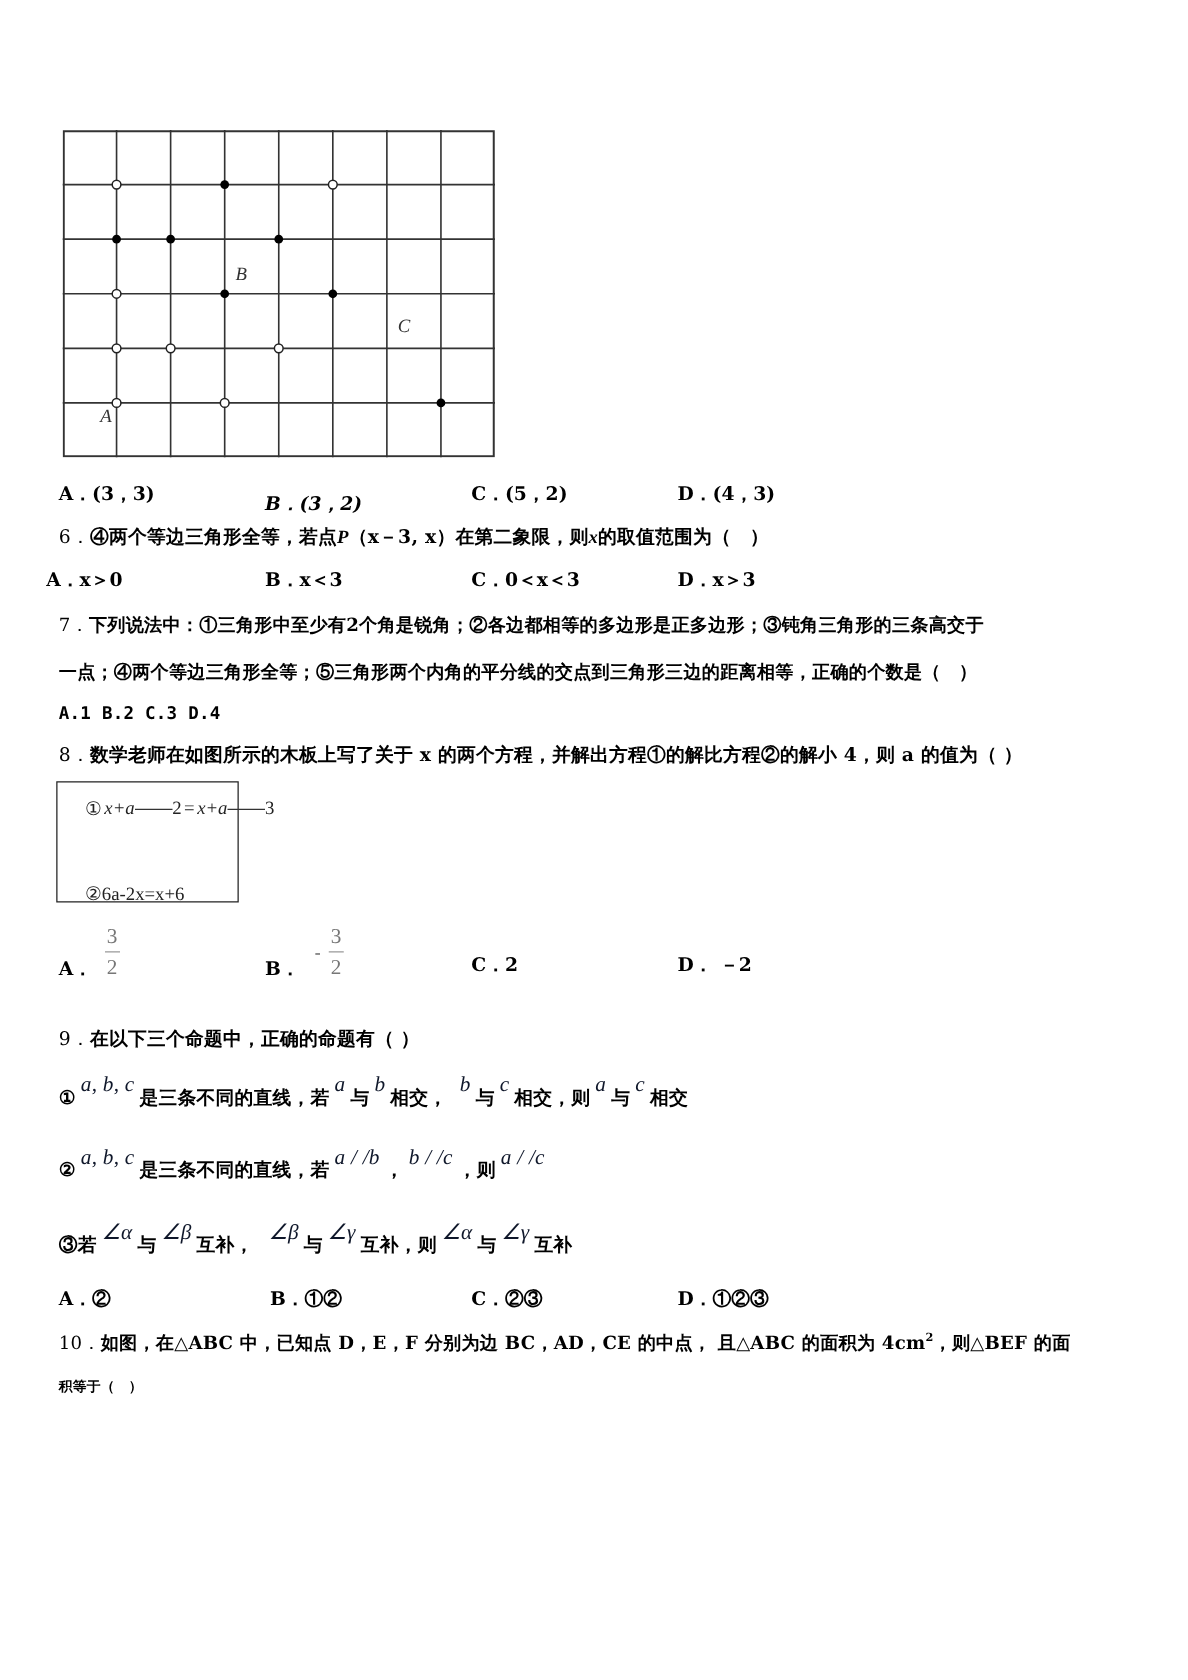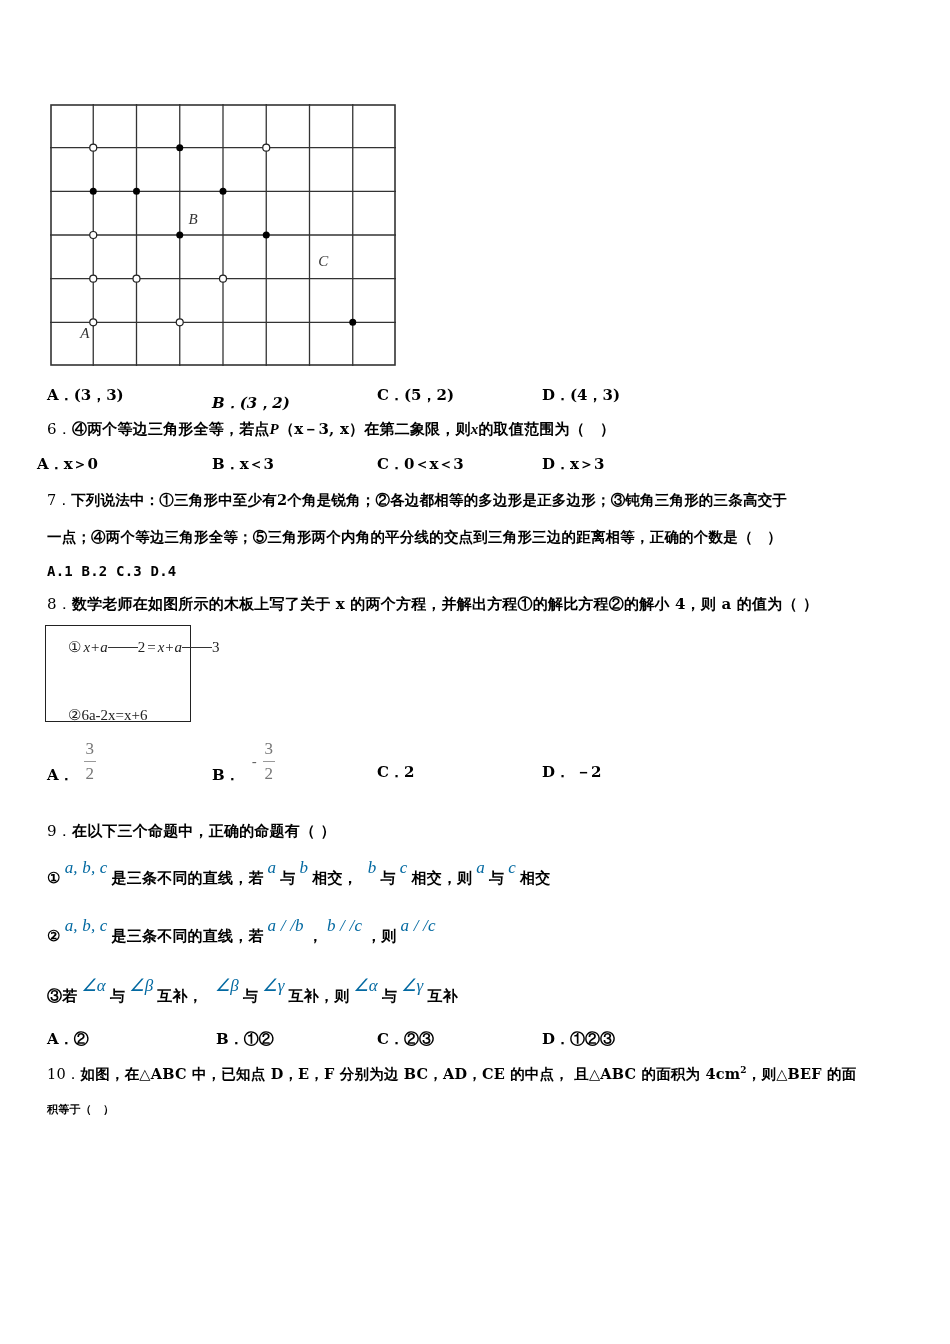--- a/index.html
+++ b/index.html
@@ -4,21 +4,21 @@
 <style>
   html, body { margin:0; padding:0; background:#ffffff; }
   body { width:950px; height:1344px; position:relative; overflow:hidden;
          font-family:"DejaVu Serif","Liberation Serif",serif; color:#000; }
   .abs { position:absolute; white-space:nowrap; }
   .q { font-size:15px; font-weight:bold; letter-spacing:0.2px; }
   .qn { font-weight:normal; }
   .opt { font-size:15px; font-weight:bold; }
   .it { font-style:italic; font-family:"Liberation Serif",serif; }
   .mathsup { font-family:"Liberation Serif",serif; font-style:italic; font-weight:normal;
-             color:#0369a1; font-size:17px; position:relative; top:-10px; padding:0 4px; }
+             color:#0f172a; font-size:17px; position:relative; top:-10px; padding:0 4px; }
   .light { color:#666; font-weight:normal; }
   
   #grid { position:absolute; left:50px; top:104px; width:346px; height:262px; }
   .frac { display:inline-flex; flex-direction:column; align-items:center; vertical-align:middle;
           font-family:"Liberation Serif",serif; color:#777; font-weight:normal; font-size:17px; line-height:20px; }
   .frac .bar { width:12px; border-top:1px solid #999; margin:2px 0; }
   .board { position:absolute; left:45px; top:625px; width:144px; height:95px; border:1px solid #222;
            font-family:"Liberation Serif",serif; font-size:15px; color:#222; }
   .eqfrac { display:inline-flex; flex-direction:row; align-items:center; vertical-align:middle; line-height:15px; }
   .eqfrac .bar { width:30px; border-top:1px solid #333; margin:1px 0; }

